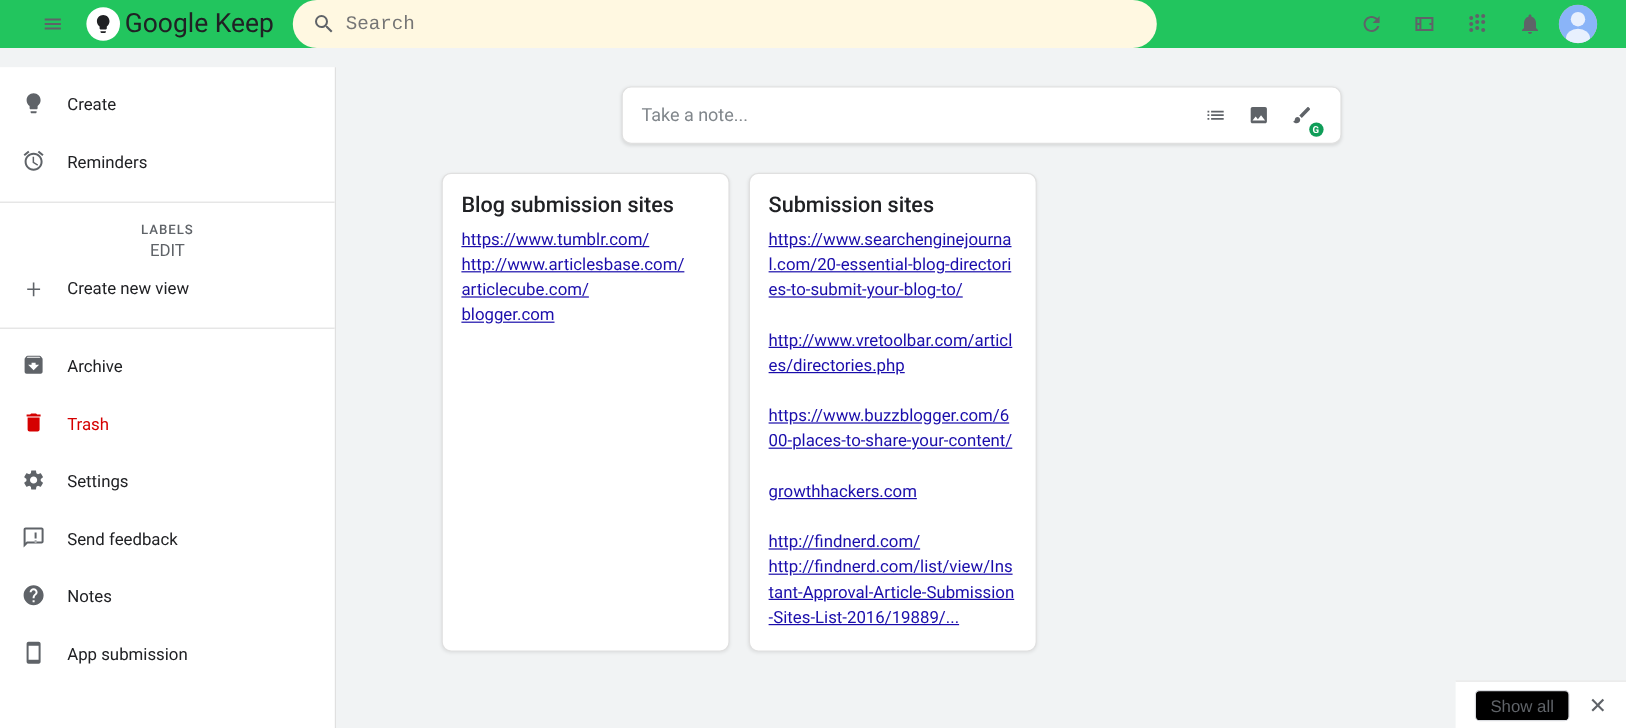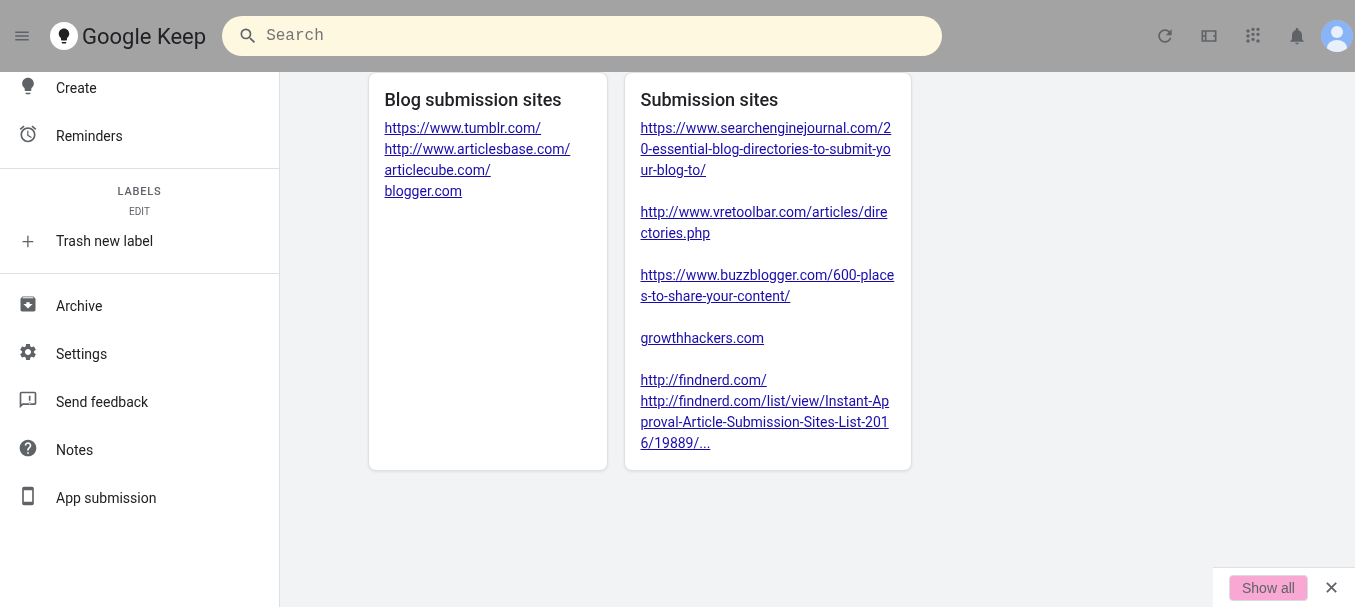--- a/index.html
+++ b/index.html
@@ -1,24 +1,24 @@
 <!DOCTYPE html>
 <html><head>
   <meta charset="utf-8">
   <style>
     * { box-sizing: border-box; margin: 0; padding: 0; }
     body { font-family: 'Roboto', Arial, sans-serif; background: #f1f3f4; height: 607px; overflow: hidden; }
 
     
     .topnav {
-      background: #a3a3a3;
-      height: 72px;
+      background: #22c55e;
+      height: 40px;
       display: flex;
       align-items: center;
-      padding: 0 2px;
+      padding: 0 24px;
       gap: 8px;
       position: fixed;
       top: 0; left: 0; right: 0;
       z-index: 100;
     }
     .topnav-hamburger {
       width: 40px; height: 40px;
       display: flex; align-items: center; justify-content: center;
       cursor: pointer; border-radius: 50%;
       color: #5f6368;
@@ -95,21 +95,21 @@
     .sidebar-item-label { font-size: 14px; color: #202124; }
     .sidebar-trash .sidebar-item-label { color: #d50000; }
 
     .sidebar-section-header {
       display: flex; align-items: center; justify-content: space-between;
       padding: 8px 16px 0 16px;
       height: 40px;
       flex-direction: column;
     }
     .sidebar-section-title { font-size: 11px; color: #5f6368; font-weight: 500; text-transform: uppercase; letter-spacing: 0.8px; }
-    .sidebar-edit-btn { font-size: 10px; color: #5f6368; cursor: pointer; text-align: right; }
+    .sidebar-edit-btn { font-size: 14px; color: #5f6368; cursor: pointer; text-align: right; }
 
     .sidebar-create-label {
       display: flex; align-items: center;
       height: 48px; padding: 0 16px; gap: 16px; cursor: pointer;
     }
     .sidebar-create-icon { color: #5f6368; font-size: 20px; width: 24px; text-align: center; font-weight: 300; }
     .sidebar-create-text { font-size: 14px; color: #202124; }
 
     .sidebar-divider { height: 1px; background: #e0e0e0; margin: 8px 0; }
 
@@ -170,21 +170,21 @@
       background: #fff;
       border-top: 1px solid #e0e0e0;
       padding: 0 16px;
       gap: 16px;
     }
     .show-all-btn {
       font-size: 14px; color: #5f6368; cursor: pointer;
       padding: 4px 12px;
       border: 1px solid #dadce0;
       border-radius: 4px;
-      background: #f9a8d4;
+      background: #000000;
     }
     .close-btn {
       font-size: 18px; color: #5f6368; cursor: pointer;
     }
   </style>
 </head>
 <body>
 
 <nav class="topnav">
   <div class="topnav-hamburger">
@@ -258,33 +258,41 @@
     </div>
 
     <div class="sidebar-divider"></div>
 
     <div class="sidebar-section-header">
       <span class="sidebar-section-title">Labels</span>
       <span class="sidebar-edit-btn">EDIT</span>
     </div>
     <div class="sidebar-create-label">
       <span class="sidebar-create-icon" style="font-size:22px; color:#5f6368;">+</span>
-      <span class="sidebar-create-text">Trash new label</span>
+      <span class="sidebar-create-text">Create new view</span>
     </div>
 
     <div class="sidebar-divider"></div>
 
     <div class="sidebar-item">
       <span class="sidebar-item-icon">
         <svg width="20" height="20" viewBox="0 0 24 24" fill="#5f6368">
           <path d="M20.54 5.23l-1.39-1.68C18.88 3.21 18.47 3 18 3H6c-.47 0-.88.21-1.16.55L3.46 5.23C3.17 5.57 3 6.02 3 6.5V19c0 1.1.9 2 2 2h14c1.1 0 2-.9 2-2V6.5c0-.48-.17-.93-.46-1.27zM12 17.5L6.5 12H10v-2h4v2h3.5L12 17.5zM5.12 5l.81-1h12l.94 1H5.12z"></path>
         </svg>
       </span>
       <span class="sidebar-item-label">Archive</span>
     </div>
+    <div class="sidebar-item sidebar-trash">
+      <span class="sidebar-item-icon">
+        <svg width="20" height="20" viewBox="0 0 24 24" fill="#d50000">
+          <path d="M6 19c0 1.1.9 2 2 2h8c1.1 0 2-.9 2-2V7H6v12zM19 4h-3.5l-1-1h-5l-1 1H5v2h14V4z"></path>
+        </svg>
+      </span>
+      <span class="sidebar-item-label" style="color:#d50000;">Trash</span>
+    </div>
     <div class="sidebar-item">
       <span class="sidebar-item-icon">
         <svg width="20" height="20" viewBox="0 0 24 24" fill="#5f6368">
           <path d="M19.14 12.94c.04-.3.06-.61.06-.94 0-.32-.02-.64-.07-.94l2.03-1.58c.18-.14.23-.41.12-.61l-1.92-3.32c-.12-.22-.37-.29-.59-.22l-2.39.96c-.5-.38-1.03-.7-1.62-.94l-.36-2.54c-.04-.24-.24-.41-.48-.41h-3.84c-.24 0-.43.17-.47.41l-.36 2.54c-.59.24-1.13.57-1.62.94l-2.39-.96c-.22-.08-.47 0-.59.22L2.74 8.87c-.12.21-.08.47.12.61l2.03 1.58c-.05.3-.09.63-.09.94s.02.64.07.94l-2.03 1.58c-.18.14-.23.41-.12.61l1.92 3.32c.12.22.37.29.59.22l2.39-.96c.5.38 1.03.7 1.62.94l.36 2.54c.05.24.24.41.48.41h3.84c.24 0 .44-.17.47-.41l.36-2.54c.59-.24 1.13-.56 1.62-.94l2.39.96c.22.08.47 0 .59-.22l1.92-3.32c.12-.22.07-.47-.12-.61l-2.01-1.58zM12 15.6c-1.98 0-3.6-1.62-3.6-3.6s1.62-3.6 3.6-3.6 3.6 1.62 3.6 3.6-1.62 3.6-3.6 3.6z"></path>
         </svg>
       </span>
       <span class="sidebar-item-label">Settings</span>
     </div>
     <div class="sidebar-item">
       <span class="sidebar-item-icon">
@@ -306,34 +314,57 @@
       <span class="sidebar-item-icon">
         <svg width="20" height="20" viewBox="0 0 24 24" fill="#5f6368">
           <path d="M17 1.01L7 1c-1.1 0-2 .9-2 2v18c0 1.1.9 2 2 2h10c1.1 0 2-.9 2-2V3c0-1.1-.9-1.99-2-1.99zM17 19H7V5h10v14z"></path>
         </svg>
       </span>
       <span class="sidebar-item-label">App submission</span>
     </div>
   </aside>
 
   <main class="main">
+    <div class="take-note-bar">
+      <span class="take-note-placeholder">Take a note...</span>
+      <div class="take-note-actions">
+        <div class="take-note-icon">
+          <svg width="18" height="18" viewBox="0 0 24 24" fill="#5f6368">
+            <path d="M3 13h2v-2H3v2zm0 4h2v-2H3v2zm0-8h2V7H3v2zm4 4h14v-2H7v2zm0 4h14v-2H7v2zM7 7v2h14V7H7z"></path>
+          </svg>
+        </div>
+        <div class="take-note-icon">
+          <svg width="18" height="18" viewBox="0 0 24 24" fill="#5f6368">
+            <path d="M21 19V5c0-1.1-.9-2-2-2H5c-1.1 0-2 .9-2 2v14c0 1.1.9 2 2 2h14c1.1 0 2-.9 2-2zM8.5 13.5l2.5 3.01L14.5 12l4.5 6H5l3.5-4.5z"></path>
+          </svg>
+        </div>
+        <div class="take-note-icon" style="position:relative;">
+          <svg width="18" height="18" viewBox="0 0 24 24" fill="#5f6368">
+            <path d="M7 14c-1.66 0-3 1.34-3 3 0 1.31-1.16 2-2 2 .92 1.22 2.49 2 4 2 2.21 0 4-1.79 4-4 0-1.66-1.34-3-3-3zm13.71-9.37l-1.34-1.34c-.39-.39-1.02-.39-1.41 0L9 12.25 11.75 15l8.96-8.96c.39-.39.39-1.02 0-1.41z"></path>
+          </svg>
+          <span style="position:absolute;bottom:-2px;right:-2px;width:12px;height:12px;border-radius:50%;background:#0f9d58;display:flex;align-items:center;justify-content:center;">
+            <span style="color:white;font-size:8px;font-weight:bold;">G</span>
+          </span>
+        </div>
+      </div>
+    </div>
 
     <div class="notes-grid">
 
       <div class="note-card">
         <div class="note-title">Blog submission sites</div>
         <div class="note-body">
           <a href="#">https://www.tumblr.com/</a><br>
           <a href="#">http://www.articlesbase.com/</a><br>
           <a href="#">articlecube.com/</a><br>
           <a href="#">blogger.com</a>
         </div>
       </div>
 
-      <div class="note-card" style="width:288px;">
+      <div class="note-card" style="width:240px;">
         <div class="note-title">Submission sites</div>
         <div class="note-body">
           <a href="#">https://www.searchenginejournal.com/20-essential-blog-directories-to-submit-your-blog-to/</a><br><br>
           <a href="#">http://www.vretoolbar.com/articles/directories.php</a><br><br>
           <a href="#">https://www.buzzblogger.com/600-places-to-share-your-content/</a><br><br>
           <a href="#">growthhackers.com</a><br><br>
           <a href="#">http://findnerd.com/</a><br>
           <a href="#">http://findnerd.com/list/view/Instant-Approval-Article-Submission-Sites-List-2016/19889/...</a>
         </div>
       </div>

